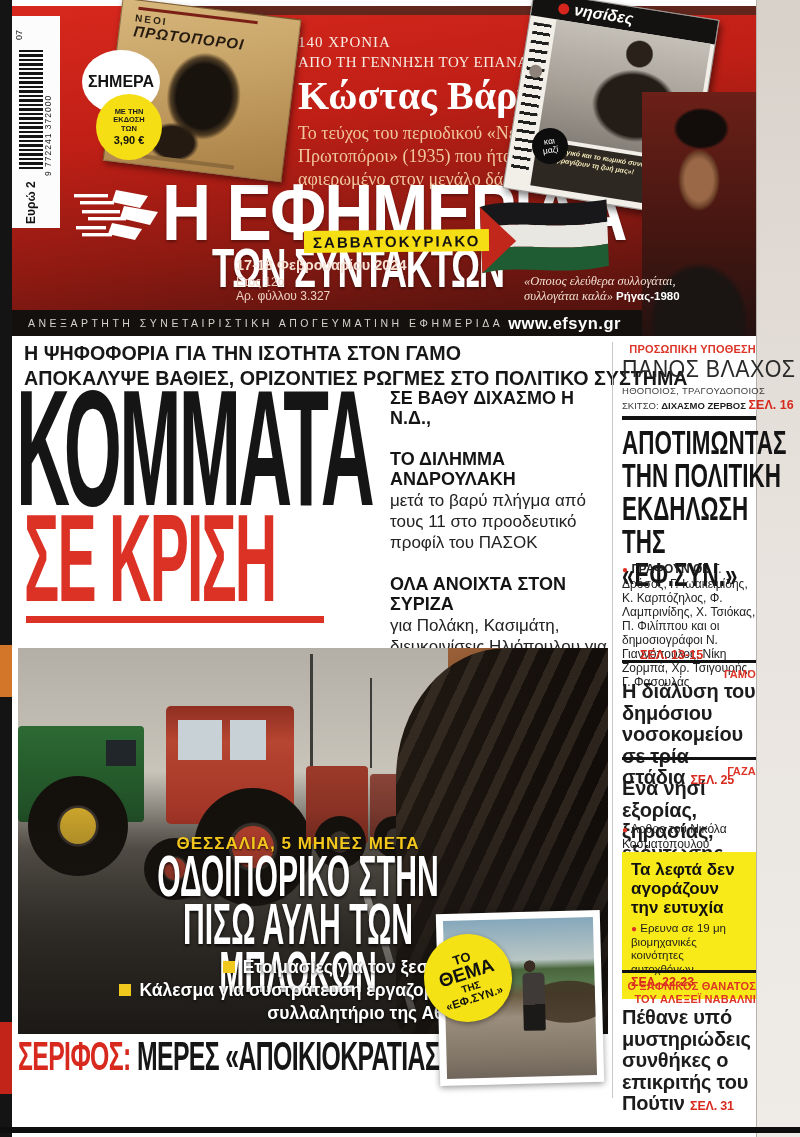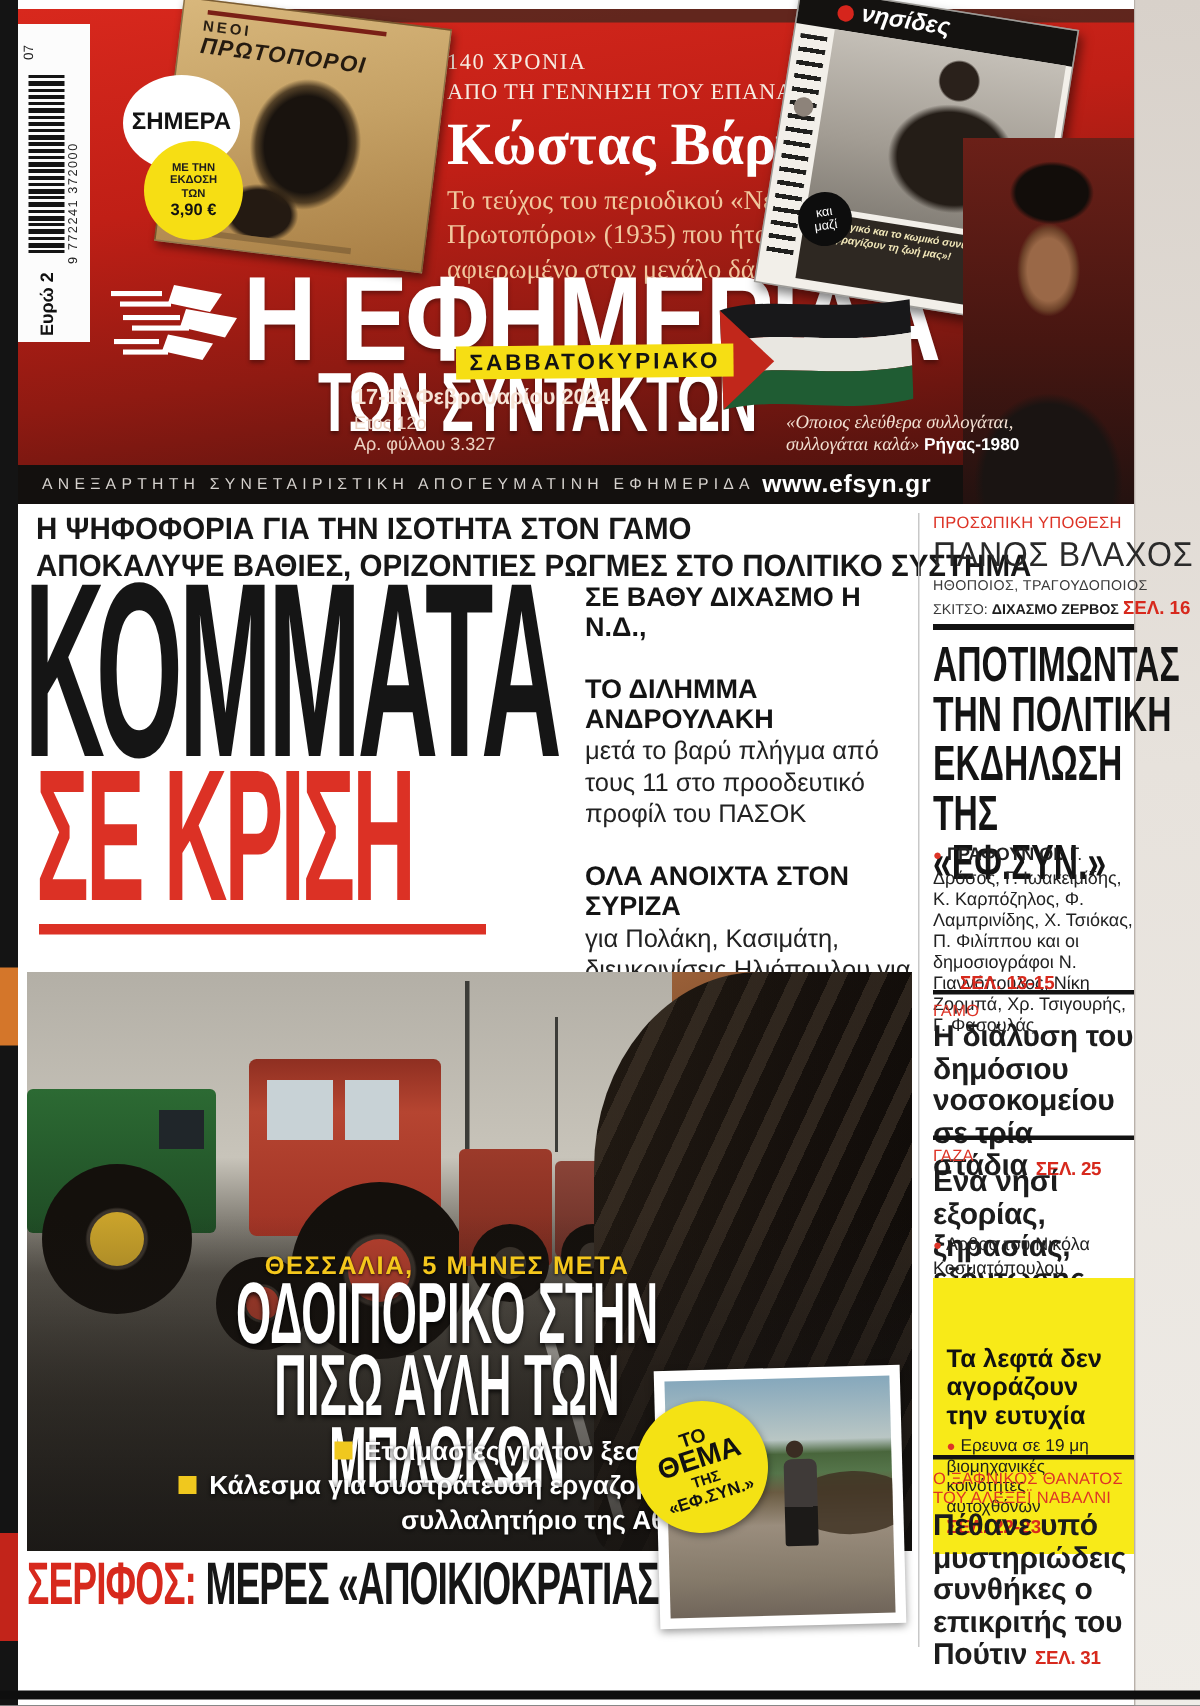--- a/index.html
+++ b/index.html
@@ -108,34 +108,34 @@
   .midcol{left:390px;top:388px;width:222px;}
   .mid-item{margin-bottom:21px;}
   .mid-title{font-size:18px;font-weight:800;color:#141414;line-height:20px;}
   .mid-body{font-size:17px;color:#222;line-height:21px;margin-top:1px;}
   .pageref{color:#d7291d;font-weight:bold;font-size:12.5px;white-space:nowrap;}
 
   .vrule{left:612px;top:342px;width:1px;height:756px;background:#c8c8c8;}
 
   
   .sb{left:622px;width:134px;}
-  .sb-label{font-size:11px;font-weight:400;color:#dd3427;letter-spacing:.2px;}
+  .sb-label{font-size:11px;font-weight:700;color:#dd3427;letter-spacing:.2px;text-align:right;}
   .sb-div{left:622px;width:134px;height:4px;background:#121212;}
   .vl-name{left:622px;top:356px;font-size:23px;color:#2a2a2a;letter-spacing:.5px;transform:scaleX(.93);}
   .vl-role{left:622px;top:385px;font-size:9.5px;color:#3a3a3a;letter-spacing:.3px;}
   .vl-sketch{left:622px;top:398px;font-size:9.5px;color:#3a3a3a;}
   .vl-sketch b{color:#1d1d1d;}
   .ev-h{left:622px;top:426px;font-size:33px;font-weight:900;color:#141414;line-height:33px;transform:scaleX(.68);transform-origin:0 0;}
   .ev-authors{left:622px;top:562px;width:140px;font-size:12px;line-height:14px;color:#222;}
   .dot{color:#dd3427;font-size:10px;}
   .ev-page{left:640px;top:648px;}
   .sec-h{font-weight:bold;color:#1c1c1c;font-size:20px;line-height:21.5px;letter-spacing:-.2px;}
   .byline{font-size:12px;line-height:14px;color:#222;}
   .moneybox{left:622px;top:852px;width:134px;background:#f8ea18;padding:8px 9px 9px;box-sizing:border-box;}
-  .money-h{font-size:17px;font-weight:800;color:#111;line-height:19px;margin-top:36px;}
+  .money-h{font-size:17px;font-weight:800;color:#111;line-height:19px;}
   .money-b{font-size:11.5px;line-height:13.5px;color:#1d1d1d;margin-top:5px;}
 
   
   .photo{left:18px;top:648px;width:590px;height:386px;overflow:hidden;
          background:linear-gradient(180deg,#b3afa6 0%,#c8c4ba 32%,#8a867d 42%,#5b574f 52%,#454139 74%,#3a3630 100%);}
   .pole{position:absolute;width:3px;background:#3c3c38;}
   .tr-green{position:absolute;left:0;top:78px;width:126px;height:96px;background:linear-gradient(180deg,#2c6a33,#1f4c25);border-radius:4px;}
   .tr-green-win{position:absolute;left:88px;top:92px;width:30px;height:26px;background:#20262a;}
   .wheel{position:absolute;border-radius:50%;background:radial-gradient(circle,#3a332c 0 28%,#14100c 30% 100%);}
   .hub-y{position:absolute;border-radius:50%;background:#caa32b;}

